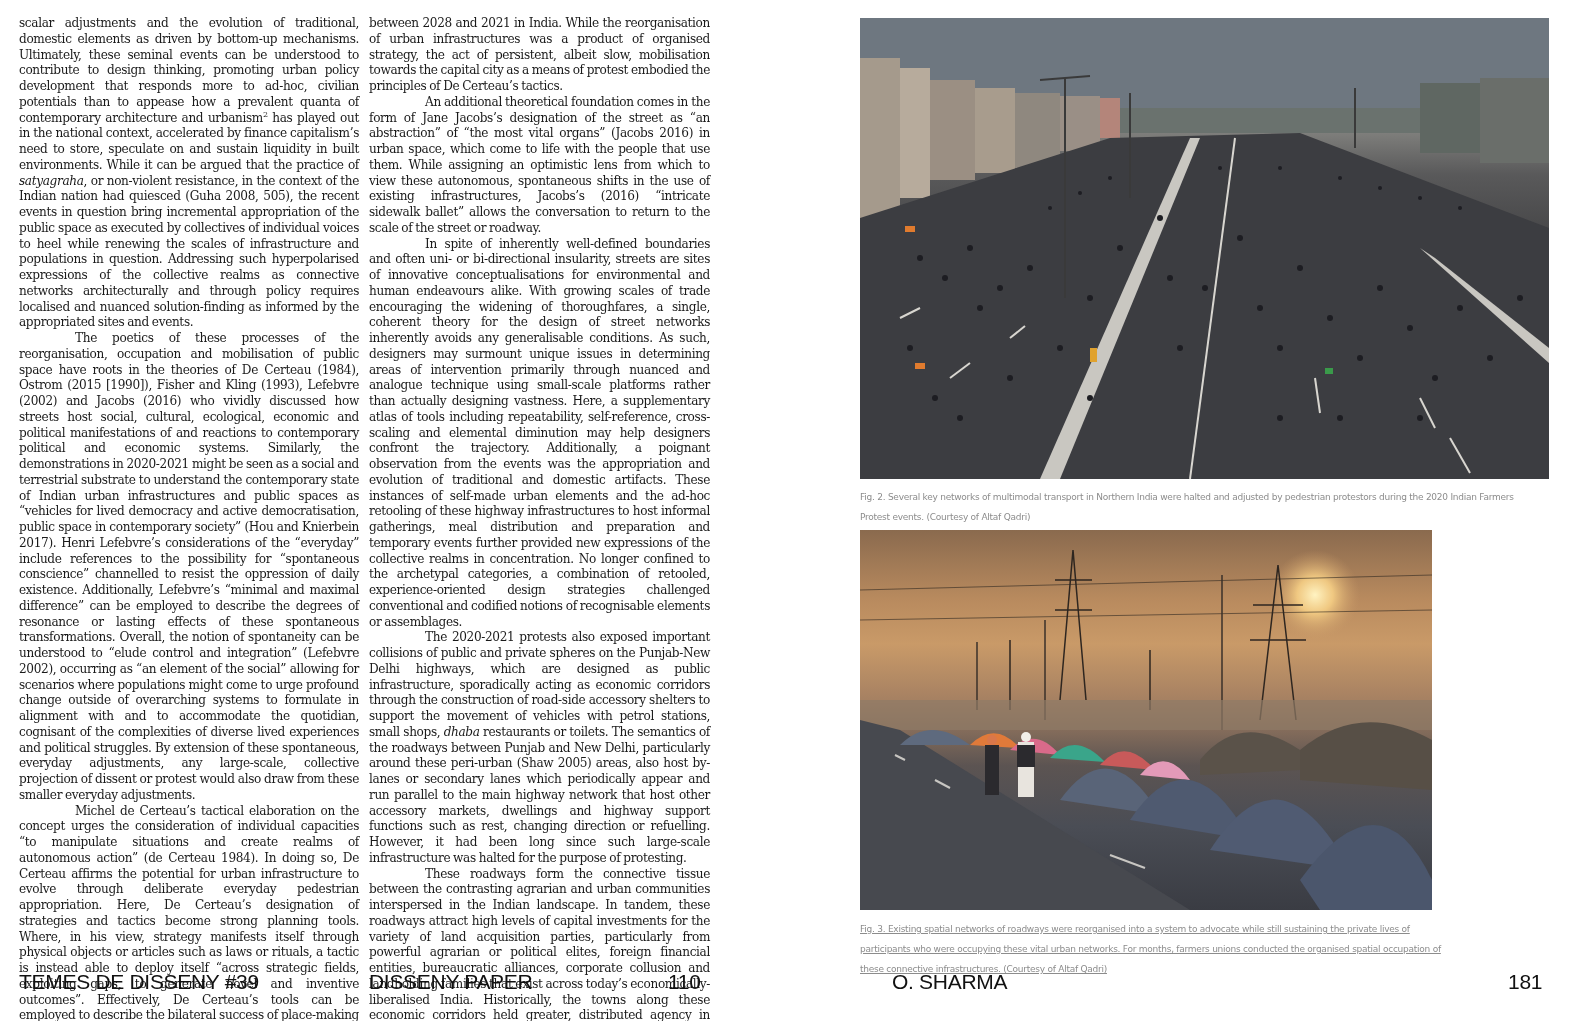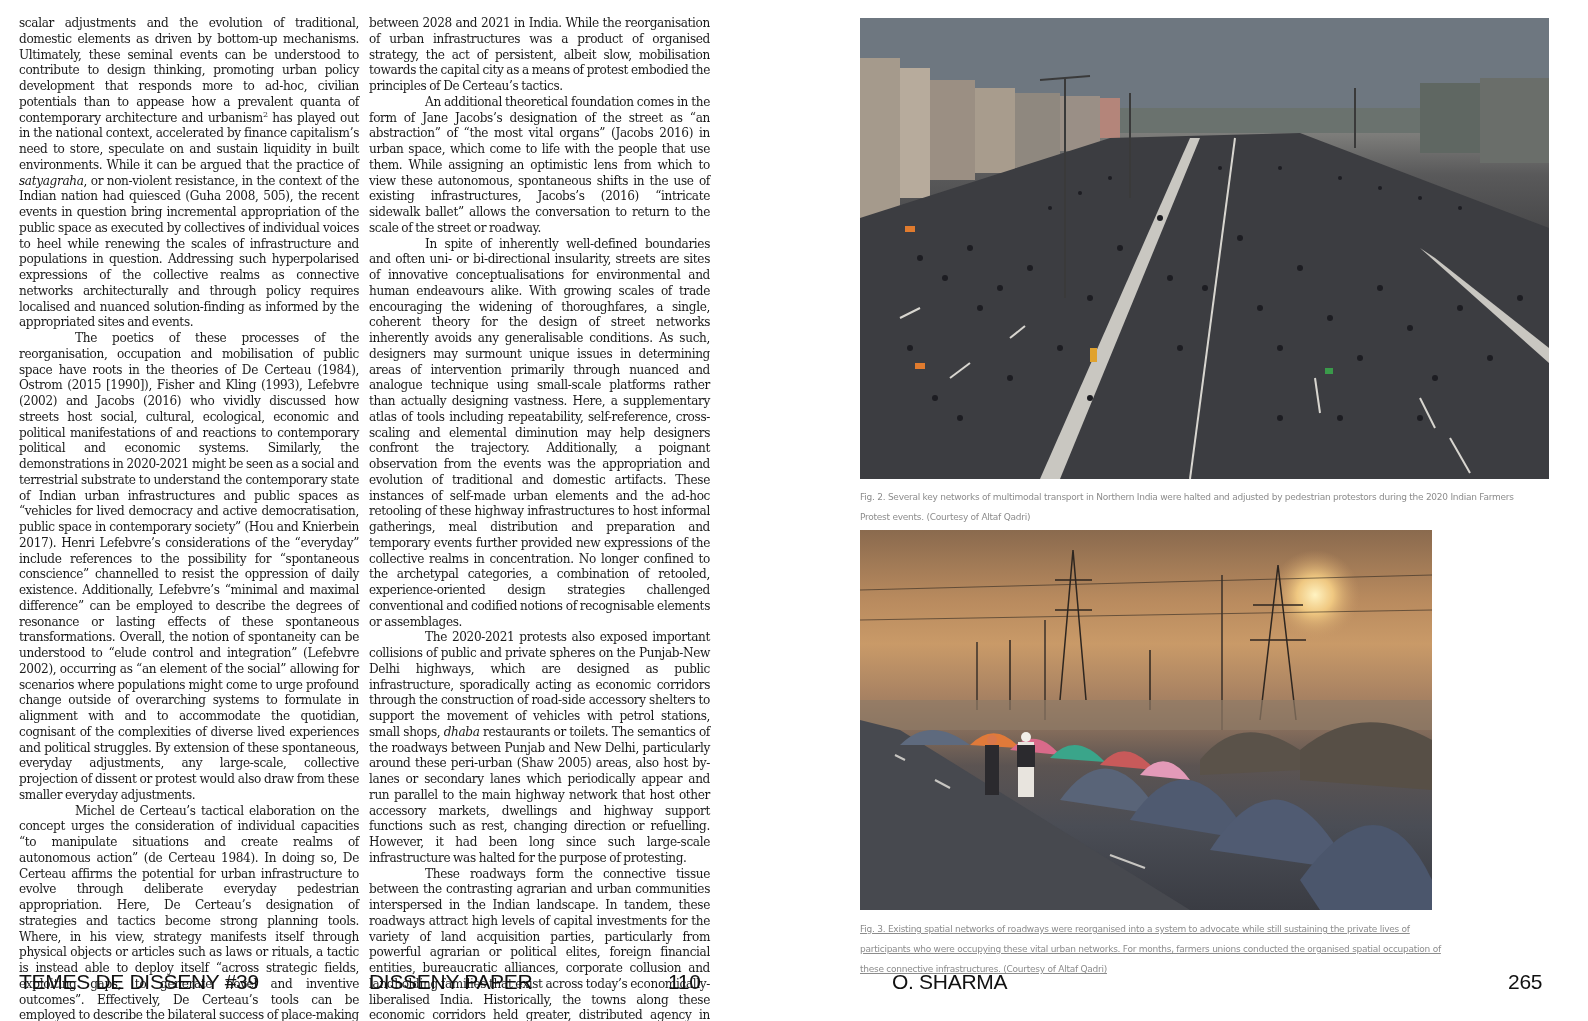--- a/index.html
+++ b/index.html
@@ -212,15 +212,15 @@
         <circle cx="132" cy="210" r="5" fill="#d9774a"></circle>
         <rect x="158" y="212" width="16" height="55" fill="#e8e4de"></rect>
         <rect x="157" y="215" width="18" height="22" fill="#2b2a2e"></rect>
         <circle cx="166" cy="207" r="5" fill="#f1efe9"></circle>
       </g>
     </svg>
   </div>
   <div id="cap3" class="caption">Fig. 3. Existing spatial networks of roadways were reorganised into a system to advocate while still sustaining the private lives of participants who were occupying these vital urban networks. For months, farmers unions conducted the organised spatial occupation of these connective infrastructures. (Courtesy of Altaf Qadri)</div>
 
   <div class="footer" style="left:892px;">O. SHARMA</div>
-  <div class="footer" style="left:1508px;">265</div>
+  <div class="footer" style="left:1508px;">181</div>
 
 </div>
 
 </body></html>

